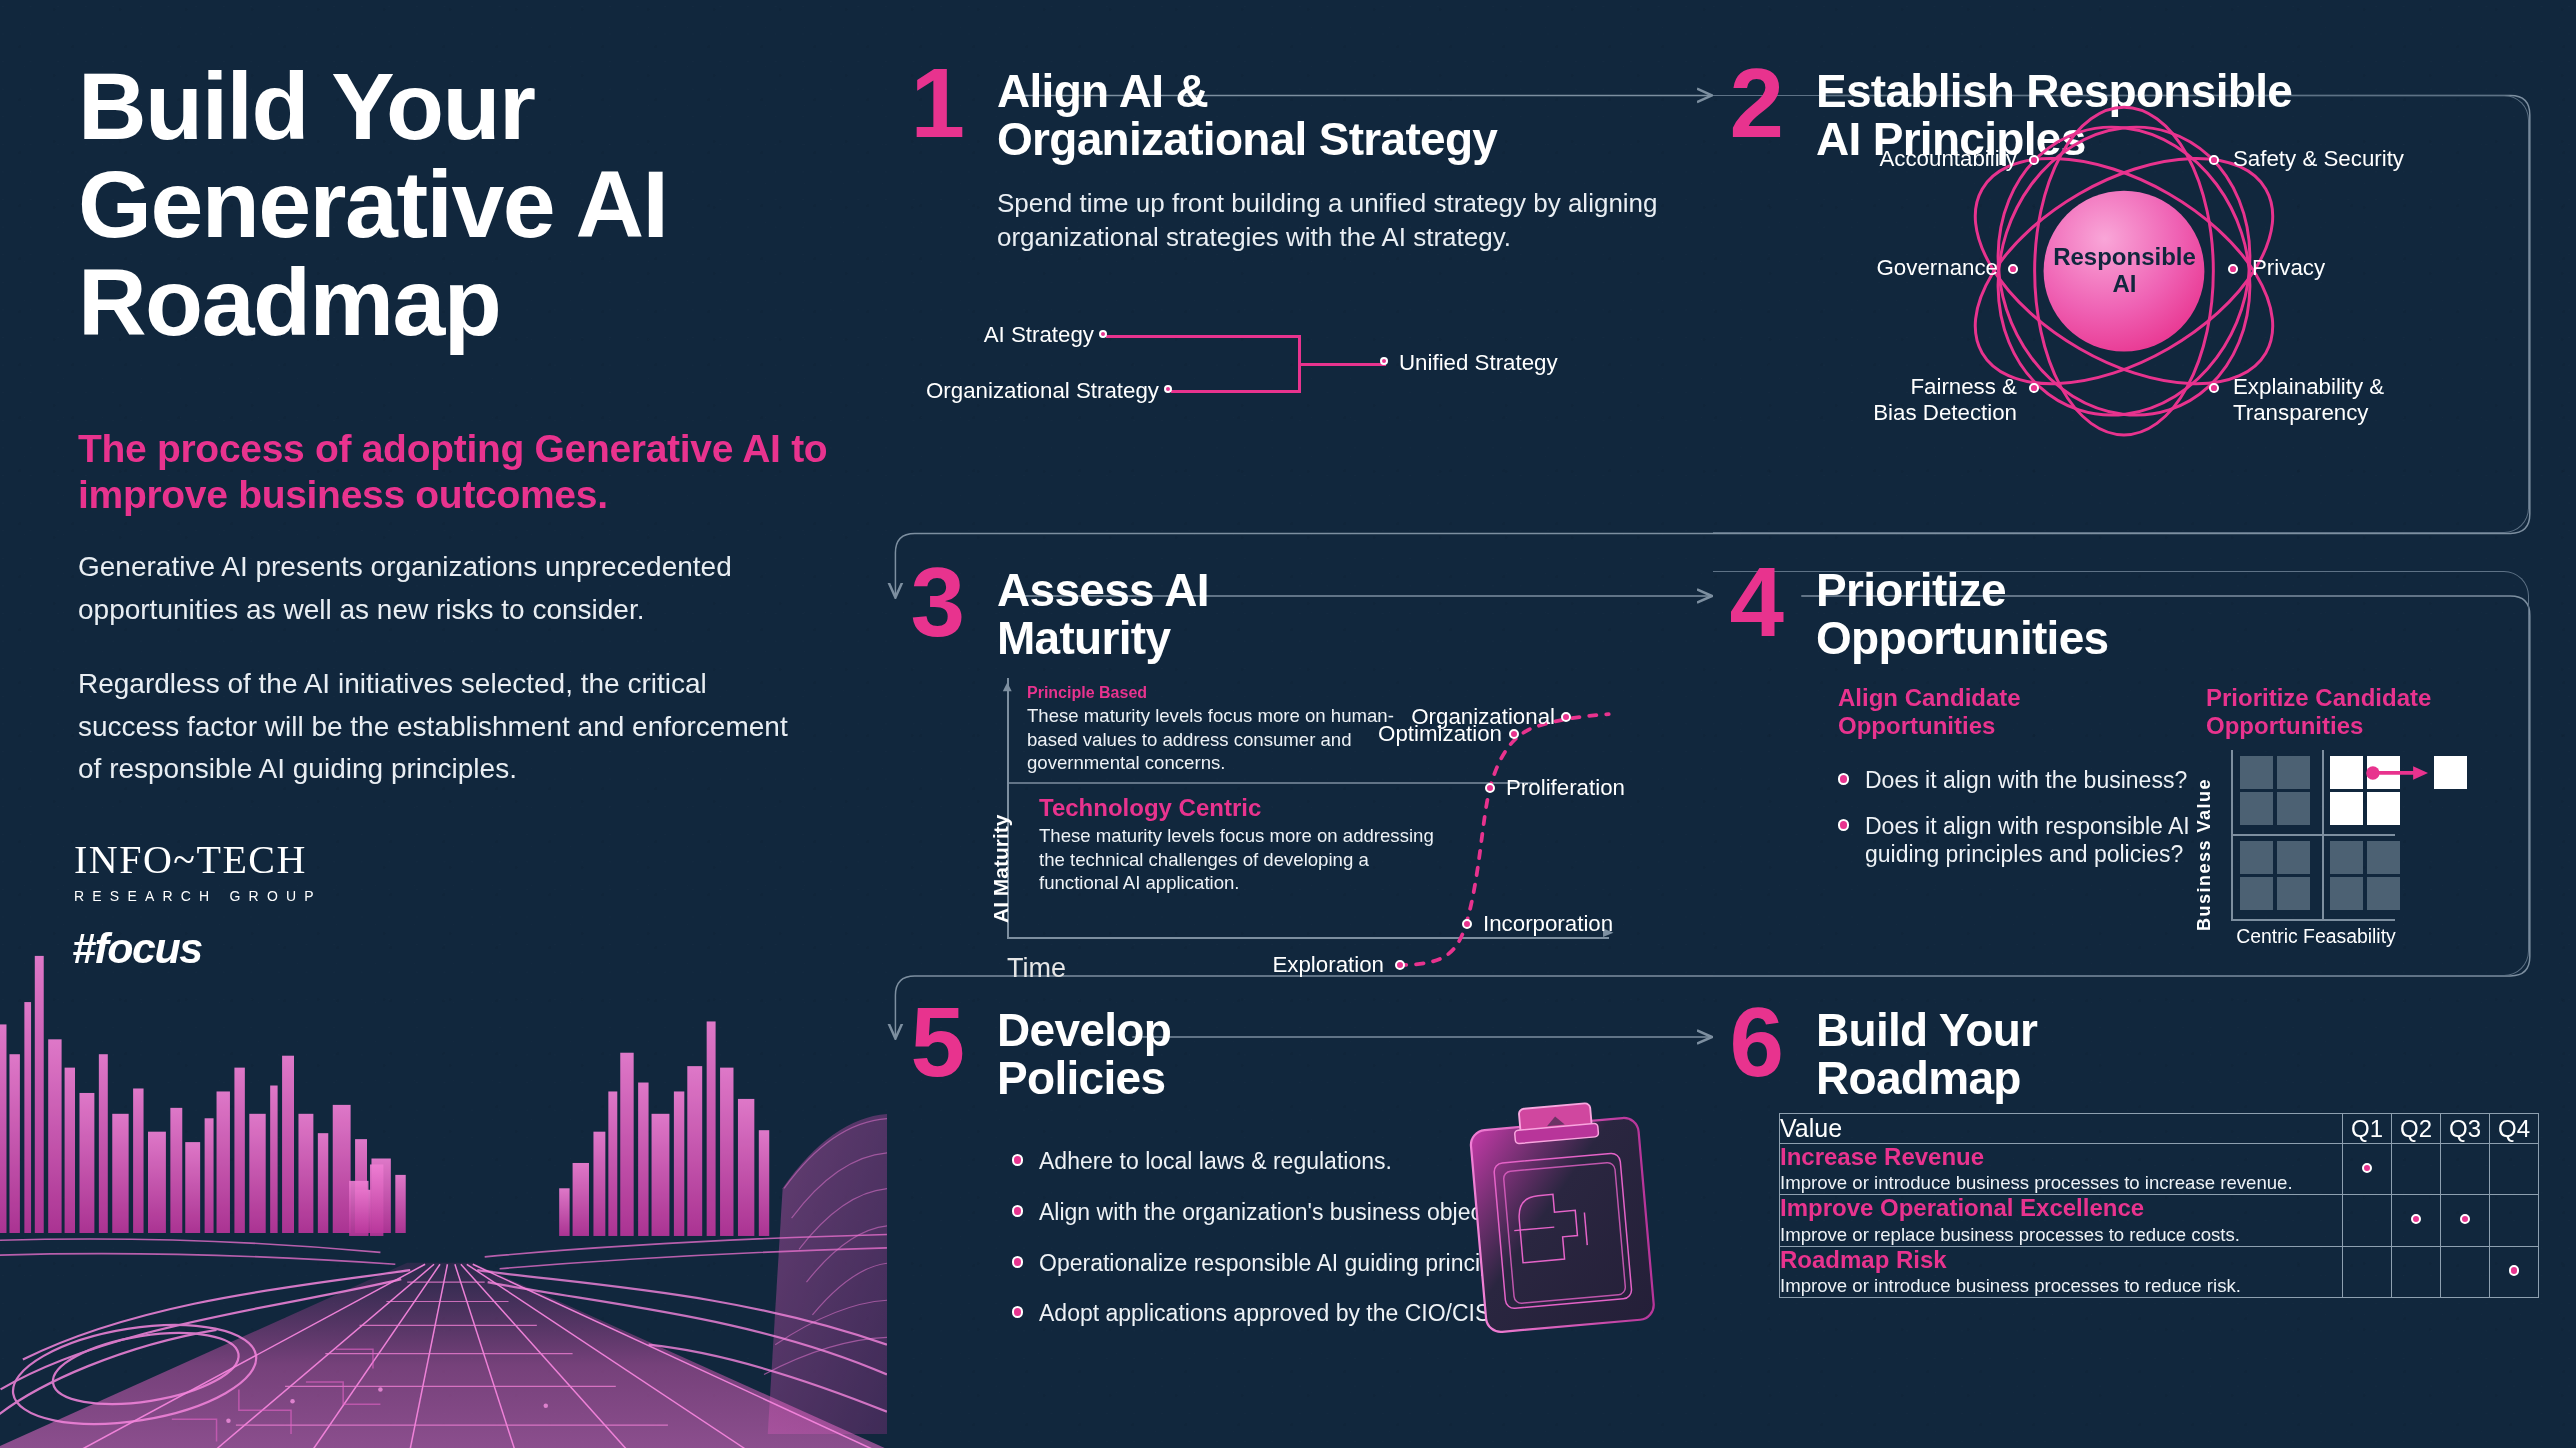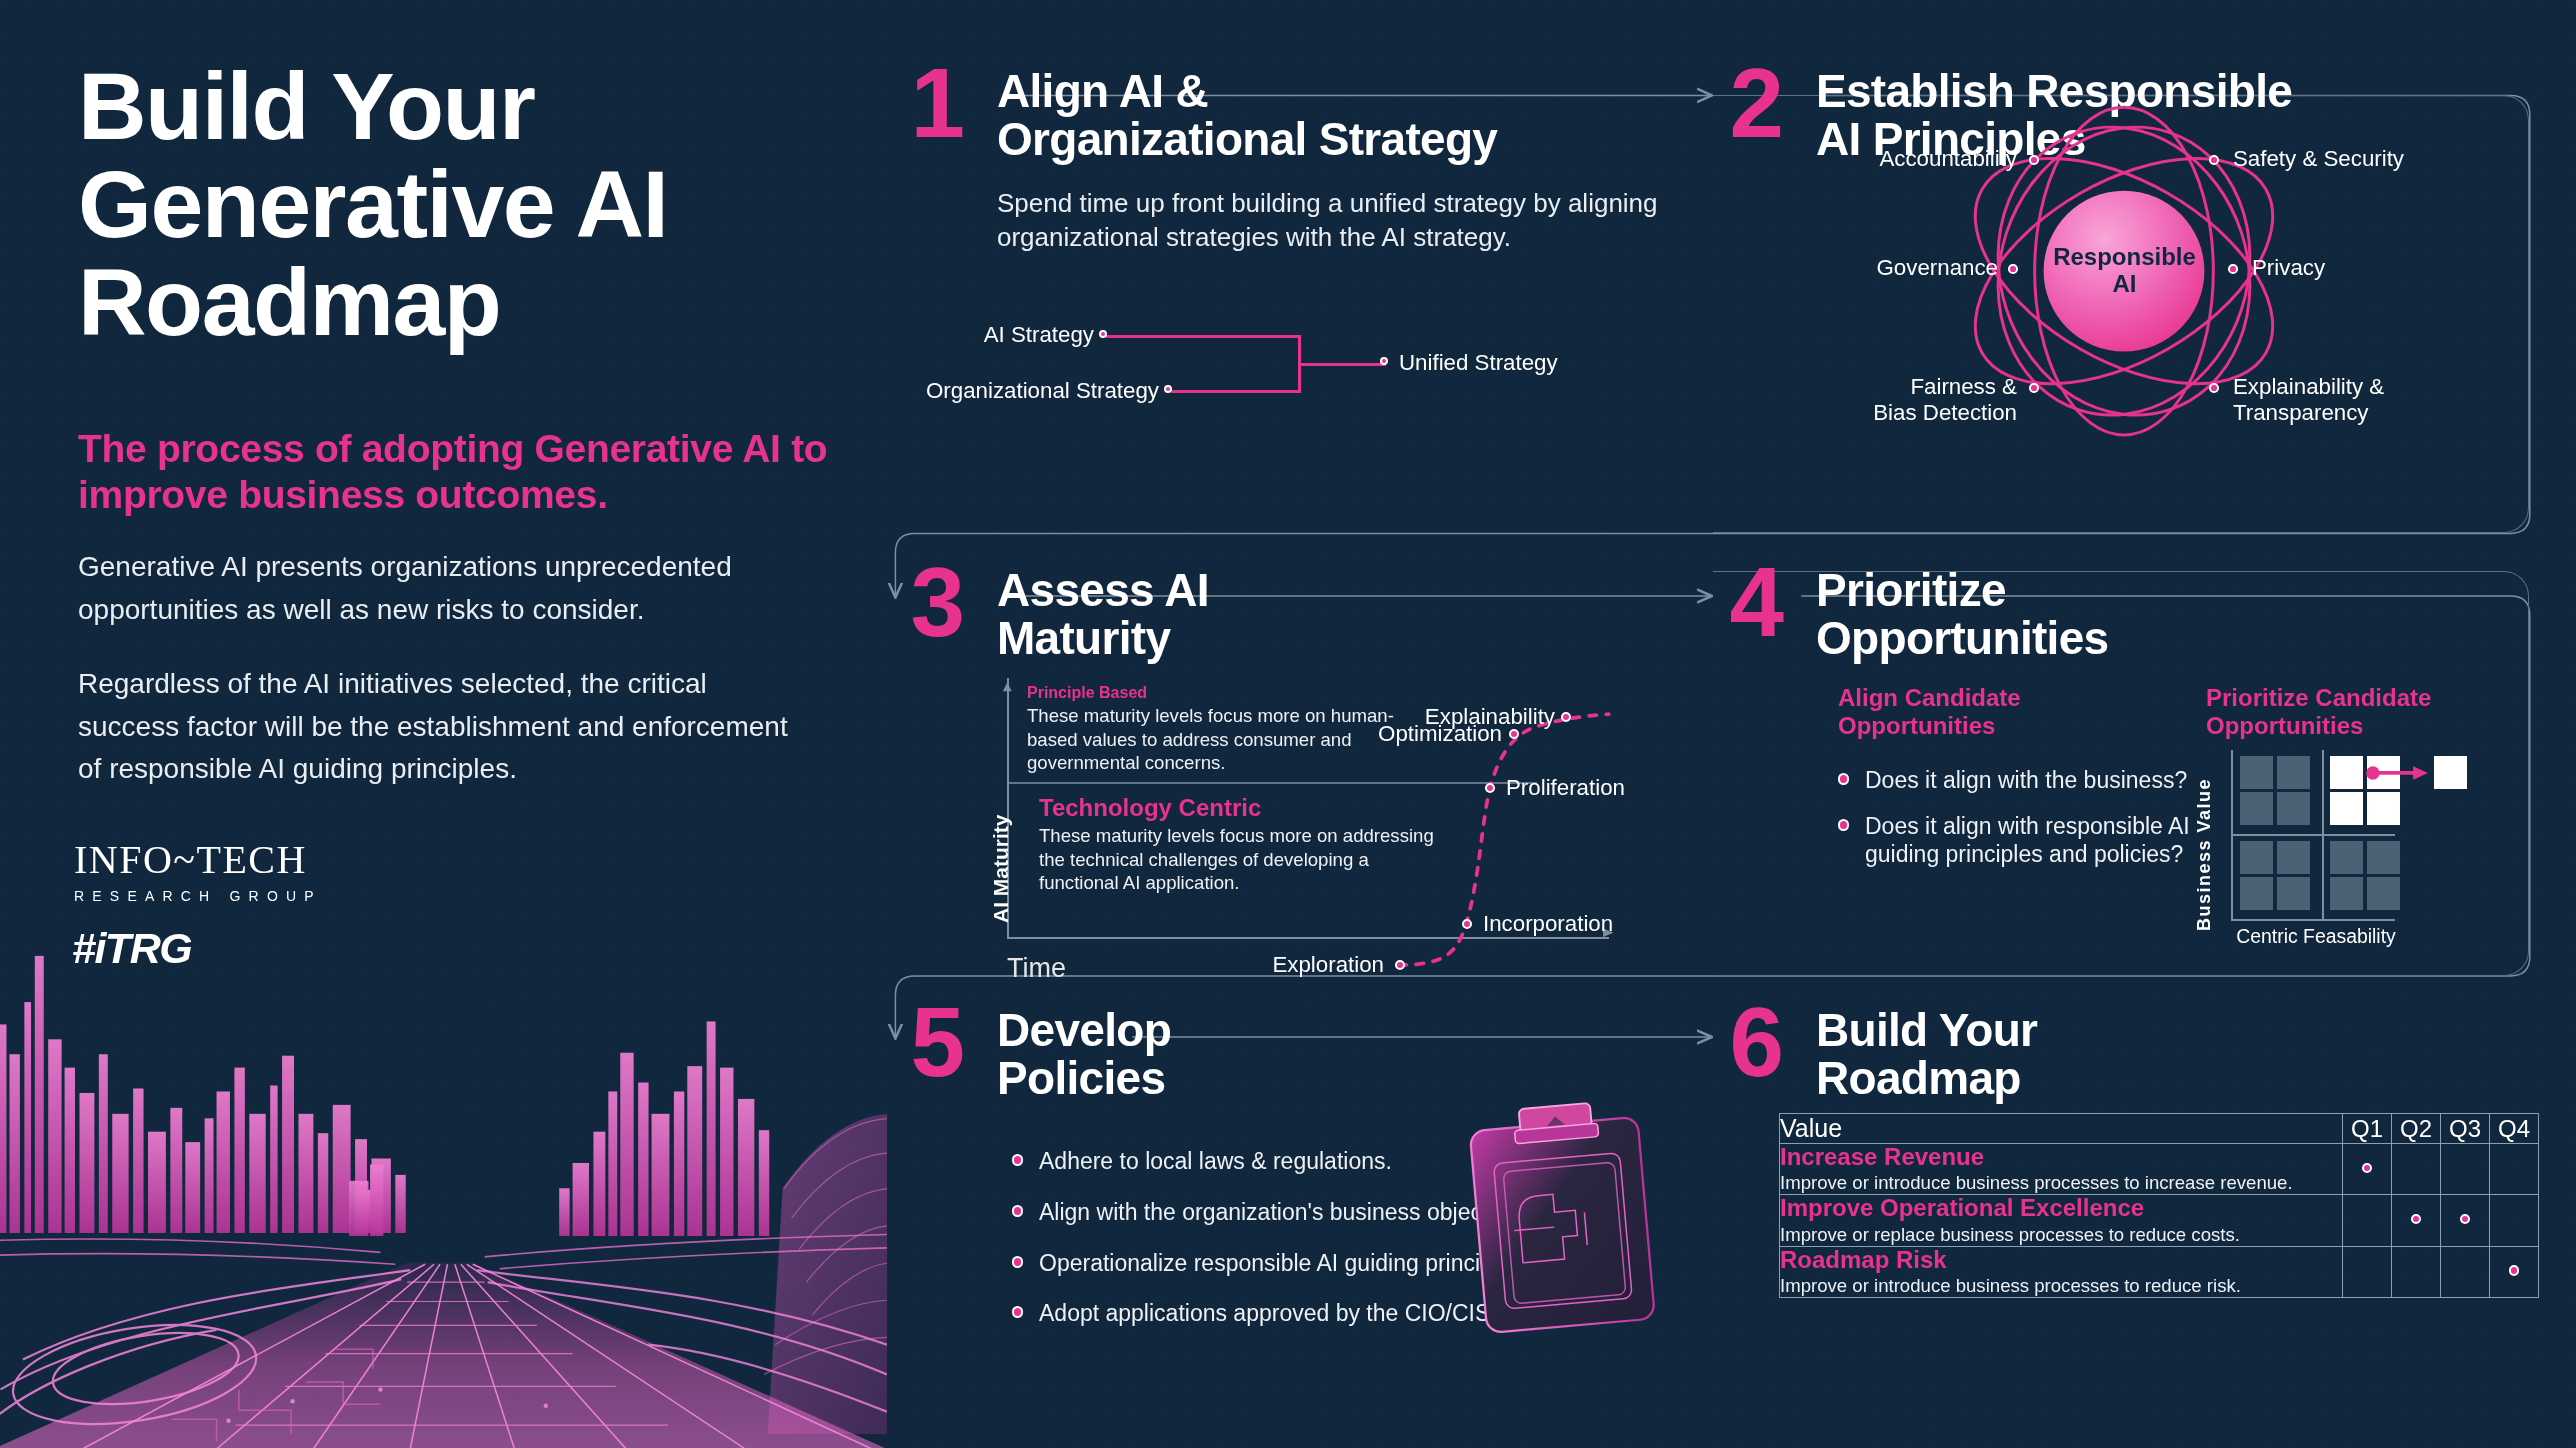--- a/index.html
+++ b/index.html
@@ -269,21 +269,21 @@
 Generative AI
 Roadmap</div>
     <div class="sub">The process of adopting Generative AI to improve business outcomes.</div>
     <div class="para" id="p1">Generative AI presents organizations unprecedented opportunities as well as new risks to consider.</div>
     <div class="para" id="p2">Regardless of the AI initiatives selected, the critical success factor will be the establishment and enforcement of responsible AI guiding principles.</div>
 
     <div id="logo">
       <div class="logo-main">INFO~TECH</div>
       <div class="logo-sub">RESEARCH GROUP</div>
     </div>
-    <div id="itrg">#iTRG</div>
+    <div id="itrg">#focus</div>
   </div>
 
   <svg style="position:absolute;left:0;top:0;width:2576px;height:1449px;pointer-events:none;" viewBox="0 0 3458 1945" width="2576" height="1449">
     <defs>
       <marker id="ar" markerWidth="11" markerHeight="11" refX="9" refY="5.5" orient="auto">
         <path d="M0 1 L10 5.5 L0 10" fill="none" stroke="#7d8fa0" stroke-width="1.7"></path>
       </marker>
     </defs>
 
     <line x1="1372" y1="128" x2="2296" y2="128" stroke="#7d8fa0" stroke-width="2" marker-end="url(#ar)"></line>
@@ -400,21 +400,21 @@
     <div class="dot" style="left:501px;top:409px;width:10.4px;height:10.4px;"></div>
     <div class="dot" style="left:568px;top:368px;width:10.4px;height:10.4px;"></div>
     <div class="dot" style="left:591px;top:232px;width:10.4px;height:10.4px;"></div>
     <div class="dot" style="left:615px;top:178px;width:10.4px;height:10.4px;"></div>
     <div class="dot" style="left:667px;top:161px;width:10.4px;height:10.4px;"></div>
 
     <div class="nodelabel" style="left:298px;top:401px;width:192px;text-align:right;">Exploration</div>
     <div class="nodelabel" style="left:589px;top:360px;">Incorporation</div>
     <div class="nodelabel" style="left:612px;top:224px;">Proliferation</div>
     <div class="nodelabel" style="left:417px;top:170px;width:191px;text-align:right;">Optimization</div>
-    <div class="nodelabel" style="left:440px;top:153px;width:221px;text-align:right;">Explainability</div>
+    <div class="nodelabel" style="left:440px;top:153px;width:221px;text-align:right;">Organizational</div>
   </div>
 
   <div class="panel" style="left:1713px;top:551px;width:819px;height:417px;">
     <div class="stepnum" style="left:16.4px;top:9px;">4</div>
     <div class="steptitle" style="left:103px;top:16.4px;width:596px;white-space:pre-line;">Prioritize
 Opportunities</div>
 
     <div class="subhead" style="position:absolute;left:125px;top:133px;font-size:24px;line-height:1.16;white-space:pre-line;">Align Candidate
 Opportunities</div>
 

